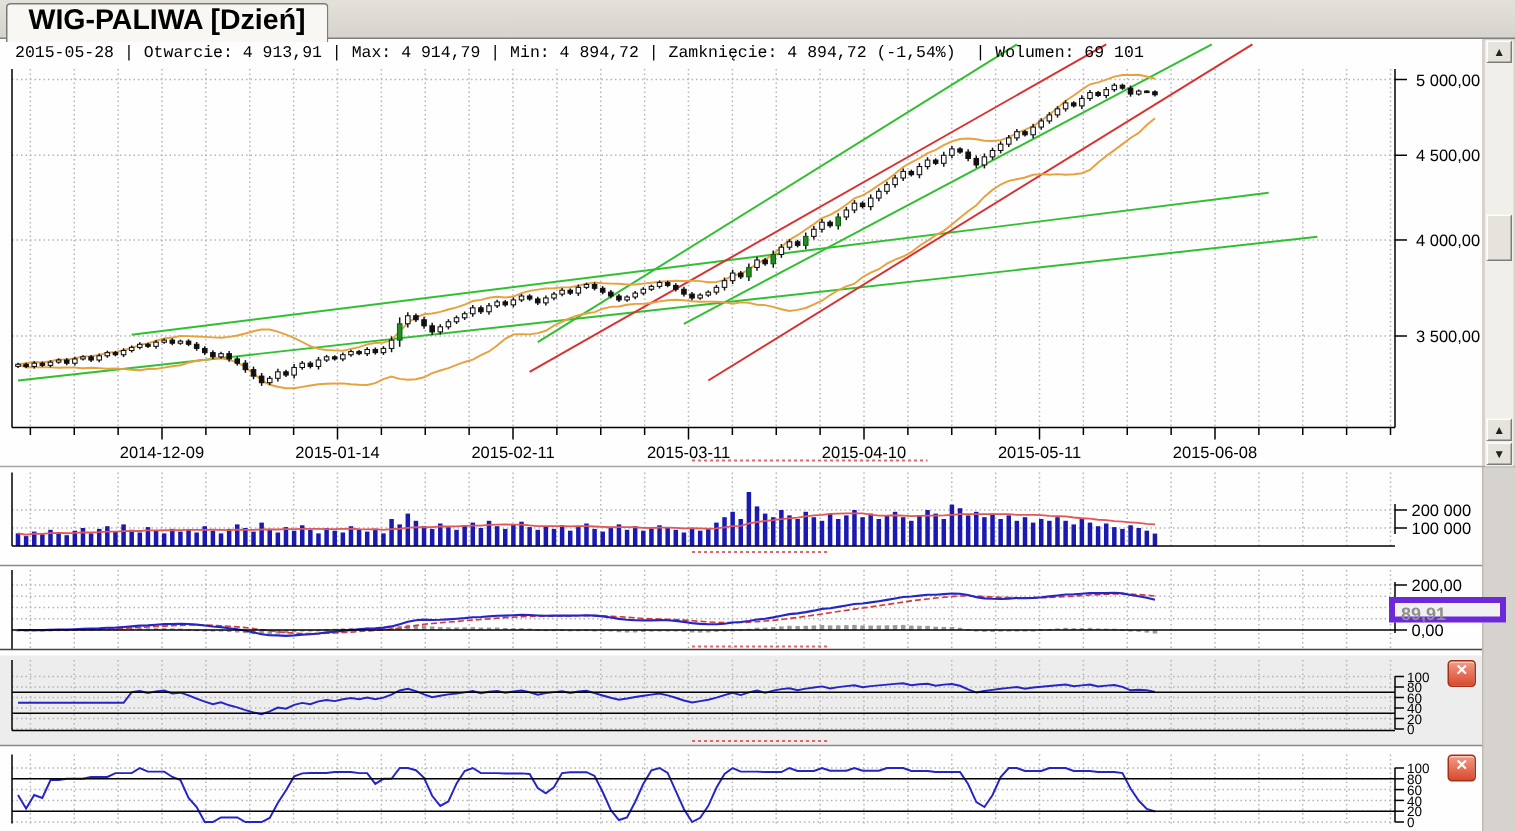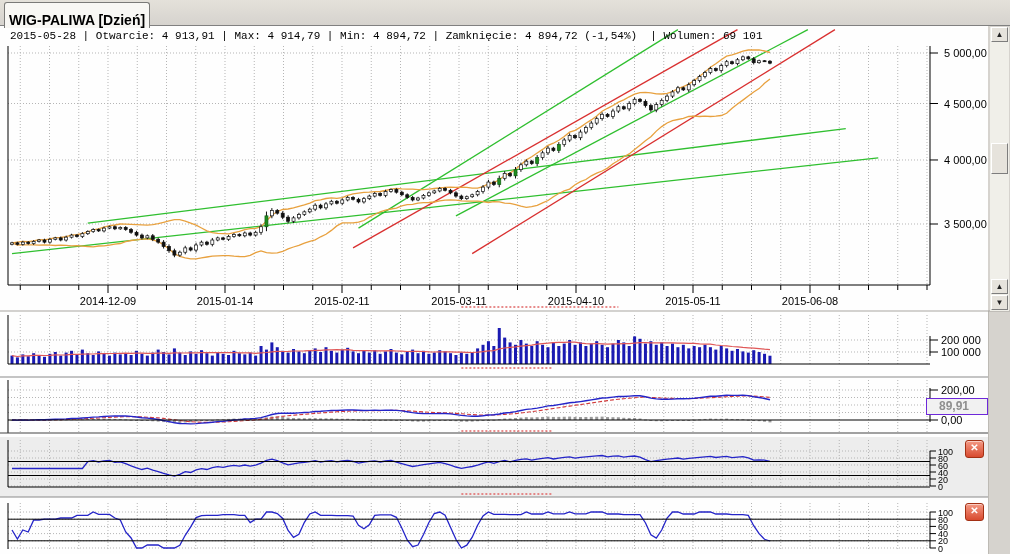--- a/index.html
+++ b/index.html
@@ -1,37 +1,37 @@
 <!DOCTYPE html>
 <html><head>
 <meta charset="utf-8">
 <style>
   html,body{margin:0;padding:0;background:#d6d3ce;}
   .screen{position:relative;width:1010px;height:554px;overflow:hidden;
     font-family:"Liberation Sans",sans-serif;background:#d6d3ce;}
   .tabbar{position:absolute;left:0;top:0;width:1010px;height:26px;
     background:linear-gradient(#e4e1da,#d6d3ce);border-bottom:1px solid #808080;box-sizing:border-box;}
-  .tab{position:absolute;left:4px;top:2px;height:25px;padding:0 4px;background:#f8f7f4;
+  .tab{position:absolute;left:4px;top:2px;height:25px;padding:0 14px;background:#f8f7f4;
     border:1px solid #7a7a78;border-bottom:none;border-radius:3px 3px 0 0;
-    display:flex;align-items:flex-end;font-weight:bold;font-size:14px;color:#000;z-index:5;}
+    display:flex;align-items:flex-start;font-weight:bold;font-size:19px;color:#000;z-index:5;}
   .chart-window{position:absolute;left:0;top:26px;width:988px;height:528px;background:#fefefe;}
   .infobar{position:absolute;left:10px;top:30px;font-size:11px;color:#000;white-space:pre;z-index:3;font-family:Liberation Mono, monospace;}
   svg.canvas{position:absolute;left:0;top:0;width:1010px;height:554px;pointer-events:none;z-index:2;}
   svg text{font-family:"Liberation Sans",sans-serif;fill:#000;}
   .vscroll{position:absolute;left:990px;top:27px;width:19px;height:284px;background:#f0efe9;z-index:4;}
   .sb-btn{position:absolute;left:1px;width:17px;height:15px;background:#e6e3dc;
     border-top:1px solid #fff;border-left:1px solid #fff;border-right:1px solid #7d7d7d;
     border-bottom:1px solid #7d7d7d;box-sizing:border-box;font-size:8px;line-height:13px;
     text-align:center;color:#222;cursor:default;}
   .sb-thumb{position:absolute;left:1px;width:17px;height:31px;background:#e6e3dc;
     border-top:1px solid #fff;border-left:1px solid #fff;border-right:1px solid #7d7d7d;
     border-bottom:1px solid #7d7d7d;box-sizing:border-box;}
-  .value-box{position:absolute;left:926px;top:398px;width:62px;height:17px;background:#f1f1f1;
-    border:1px solid #6d28d9;box-sizing:border-box;font-size:12px;font-weight:bold;color:#8f8f8f;
-    line-height:15px;padding-left:12px;z-index:4;}
+  .value-box{position:absolute;left:926px;top:398px;width:78px;height:17px;background:#f1f1f1;
+    border:4px solid #6d28d9;box-sizing:border-box;font-size:12px;font-weight:bold;color:#8f8f8f;
+    line-height:15px;padding-left:4px;z-index:4;}
   .close-btn{position:absolute;left:965px;width:17px;height:16px;border-radius:3px;
     background:linear-gradient(#f49a85,#d84a2f);border:1px solid #a33014;color:#fff;
     font-size:10px;font-weight:bold;text-align:center;line-height:14px;z-index:6;cursor:default;
     box-shadow:inset 0 1px 0 rgba(255,255,255,.5);}
   .win-edge{position:absolute;left:988px;top:311px;width:1px;height:243px;background:#bdbab4;z-index:1;}
 </style>
 </head>
 <body>
 
 <div class="screen">

